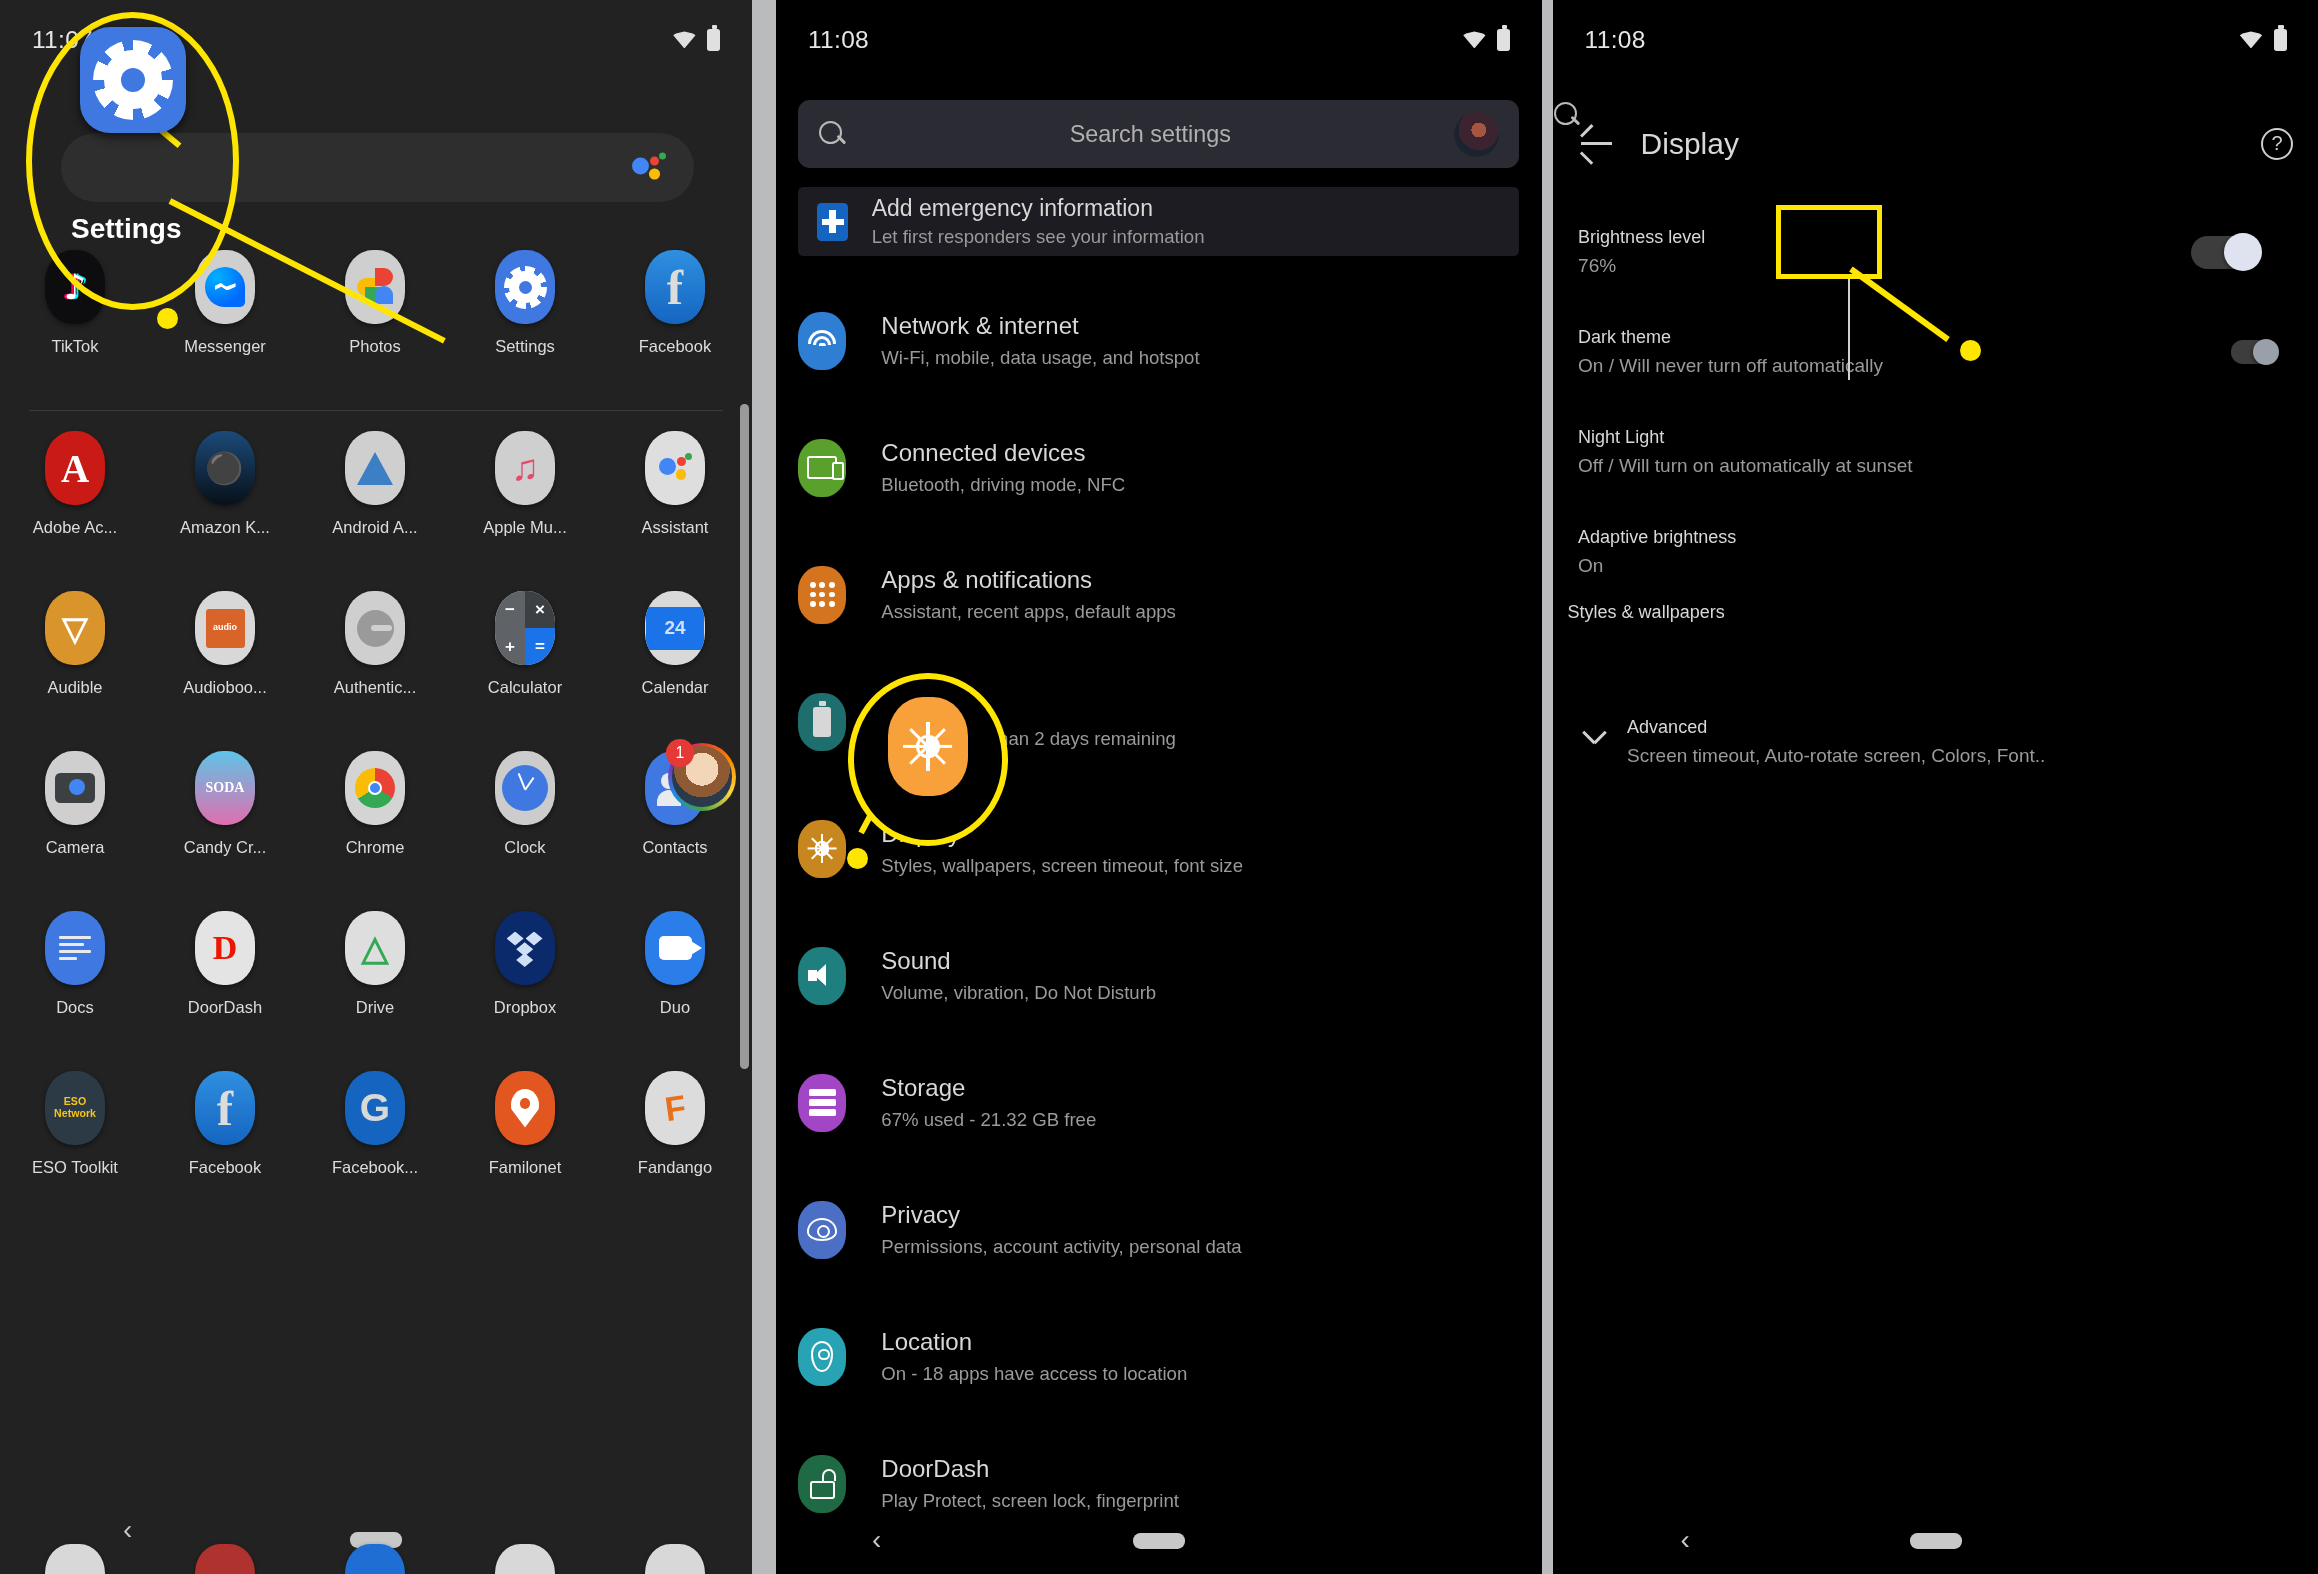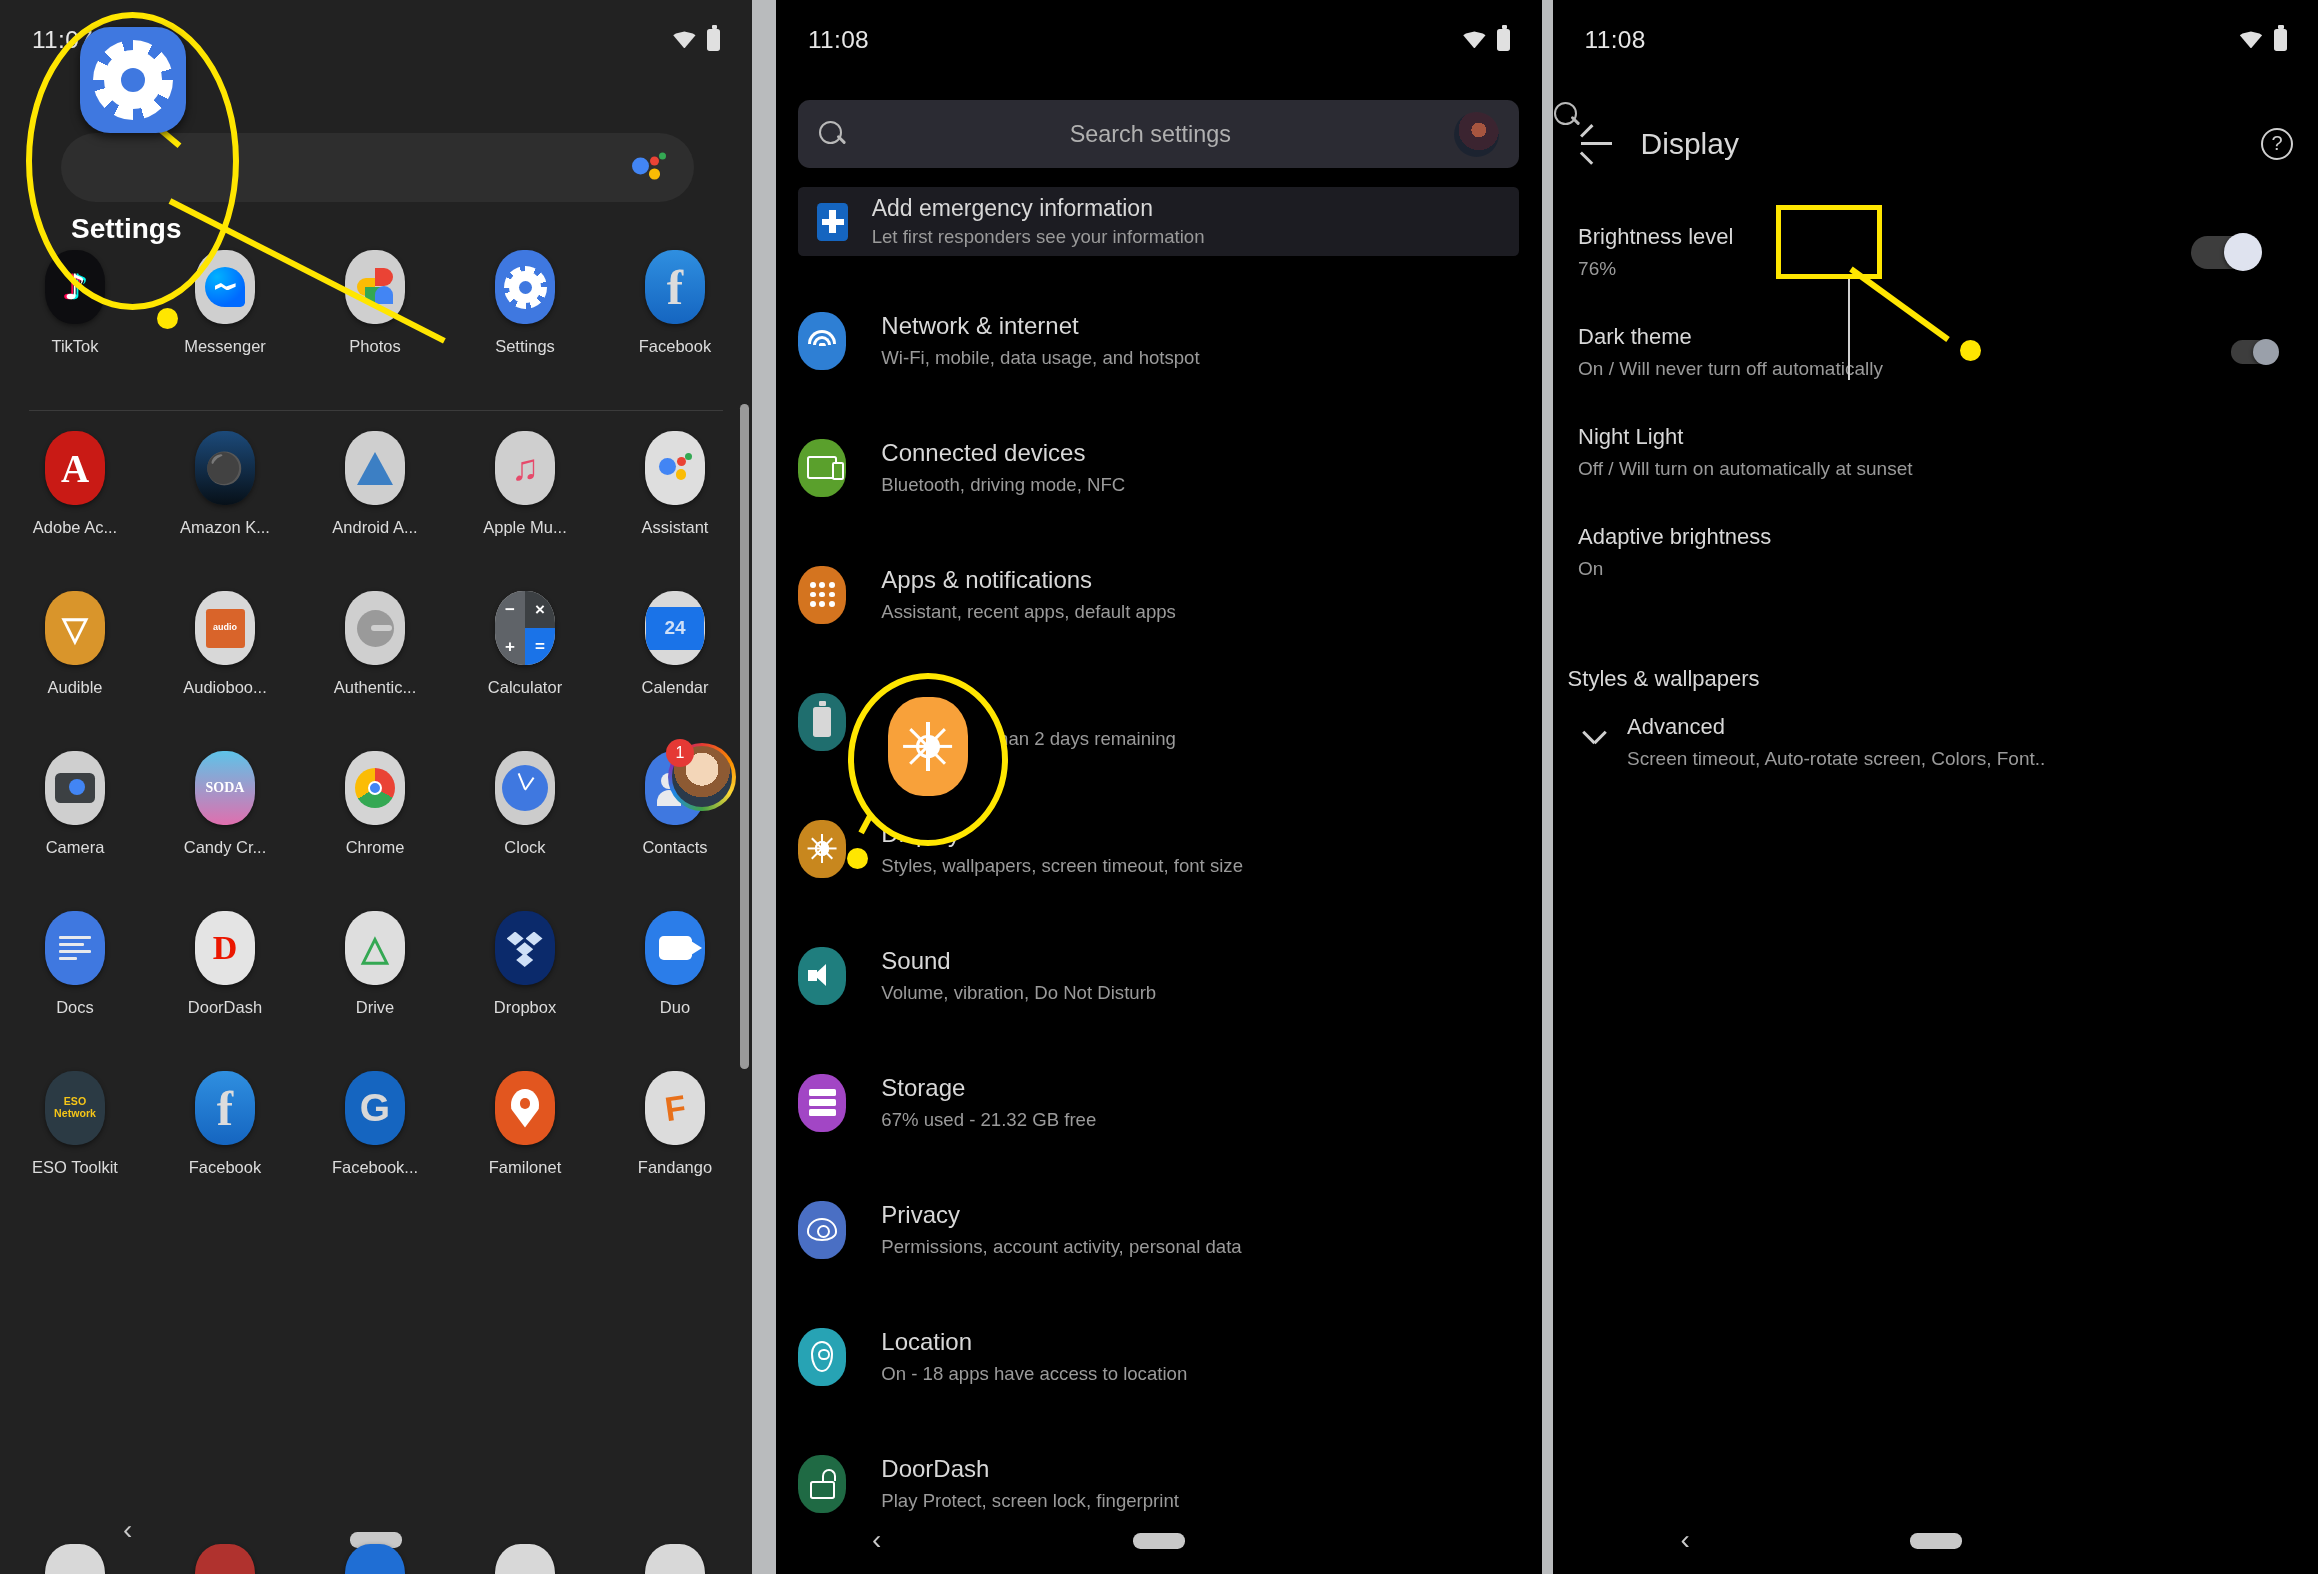--- a/index.html
+++ b/index.html
@@ -260,21 +260,21 @@
   .d-back i{position:absolute;left:3.2px;top:25.5px;width:16px;height:2.7px;background:#cfcfcf;
      transform:rotate(45deg);transform-origin:left center;}
   .d-title{ margin-left:25.5px; font-size:30px; color:#d8d8d8; }
   .d-actions{ margin-left:auto; display:flex; align-items:center; gap:31px; }
   .d-help{ width:32px;height:32px;border:2.7px solid #cfcfcf;border-radius:50%;color:#cfcfcf;
      display:flex;align-items:center;justify-content:center;font-size:20px; }
 
   .d-list{ position:absolute; left:0; top:202px; width:766px; }
   .d-item{ display:flex; align-items:flex-start; min-height:100px; padding:0 25.5px; }
   .d-txt{ flex:1; }
-  .d-t{ font-size:22px; color:#d8d8d8; }
+  .d-t{ font-size:18px; color:#d8d8d8; }
   .d-s{ font-size:19px; color:#9a9a9a; margin-top:7.4px; }
   .d-chev{ width:32px;height:32px; margin-right:17px; position:relative; flex:0 0 auto; }
   .d-chev::before{content:"";position:absolute;left:3.2px;top:9.6px;width:16px;height:2.7px;background:#cfcfcf;transform:rotate(45deg);}
   .d-chev::after{content:"";position:absolute;left:14px;top:9.6px;width:16px;height:2.7px;background:#cfcfcf;transform:rotate(-45deg);}
 
   .toggle{ width:68px; height:33px; border-radius:16.5px; background:#3d3d3d;
      position:relative; flex:0 0 auto; }
   .toggle .knob{ position:absolute; top:-2.7px; right:-3.2px; width:38px; height:38px;
      border-radius:50%; background:#dfe3ef; box-shadow:0 1.6px 4.3px rgba(0,0,0,.6); }
   .toggle.sm{ width:46px; height:23.4px; border-radius:11.7px; }
@@ -842,21 +842,21 @@
       </div>
     </div>
 
     <div class="d-item" style="align-items:center;">
       <div class="d-txt">
         <div class="d-t">Adaptive brightness</div>
         <div class="d-s">On</div>
       </div>
     </div>
 
-    <div class="d-item" style="align-items:flex-end;min-height:90px;padding-left:15px;">
+    <div class="d-item" style="align-items:flex-start;min-height:90px;padding-left:15px;">
       <div class="d-txt">
         <div class="d-t">Styles &amp; wallpapers</div>
       </div>
     </div>
 
     <div class="d-item" style="align-items:center;">
       <div class="d-chev"></div>
       <div class="d-txt">
         <div class="d-t">Advanced</div>
         <div class="d-s">Screen timeout, Auto-rotate screen, Colors, Font..</div>

